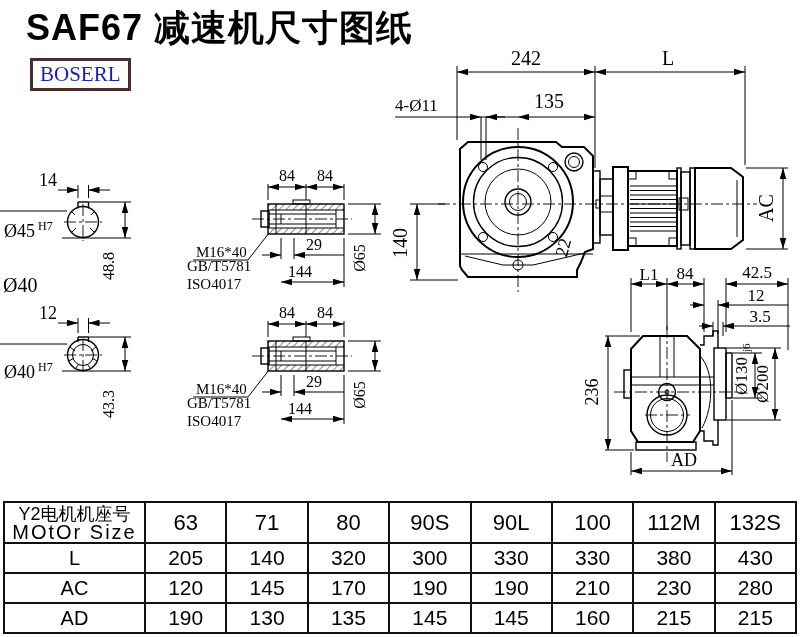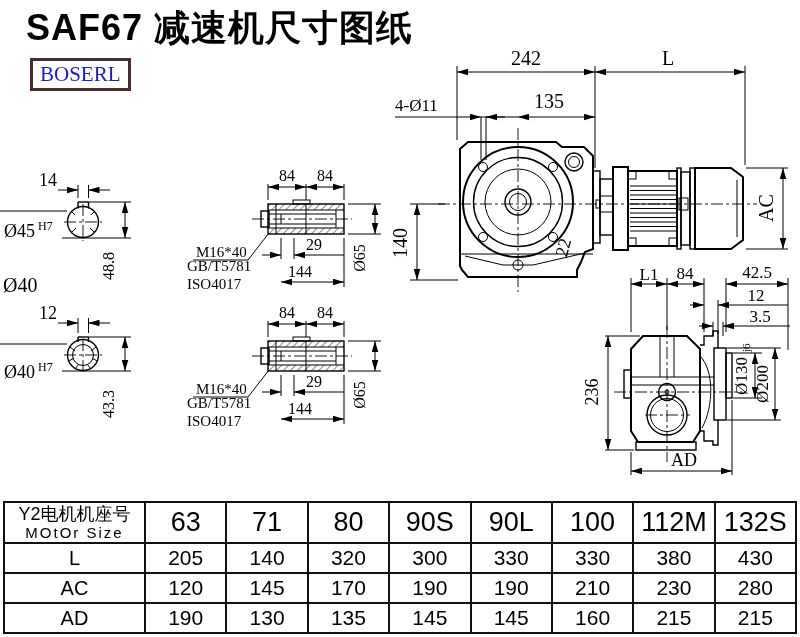--- a/index.html
+++ b/index.html
@@ -21,22 +21,22 @@
   .t16{font-size:16px;} .t15{font-size:15px;} .t12{font-size:12px;} .t11{font-size:11px;}
   .mid{text-anchor:middle;}
   .dimtable{position:absolute;left:3px;top:501px;width:794px;border-collapse:collapse;
             table-layout:fixed;background:#fff;}
   .dimtable td,.dimtable th{border:2px solid #111;text-align:center;vertical-align:middle;
             font-family:Liberation Sans, sans-serif;color:#000;padding:0;}
   .dimtable th{font-weight:normal;}
   .hrow{height:41px;}
   .drow{height:30px;font-size:21px;}
   .hcn{font-size:18px;line-height:20px;}
-  .hen{font-size:15px;letter-spacing:2px;line-height:17px;}
-  .szc{font-size:27px;}
+  .hen{font-size:20px;letter-spacing:2px;line-height:17px;}
+  .szc{font-size:22px;}
   .lblc{font-size:20px;}
 </style>
 </head>
 <body>
 
 <div class="sheet">
 
   <h1 class="title">SAF67 减速机尺寸图纸</h1>
   <div class="brand">
     <span>BOSERL</span>

